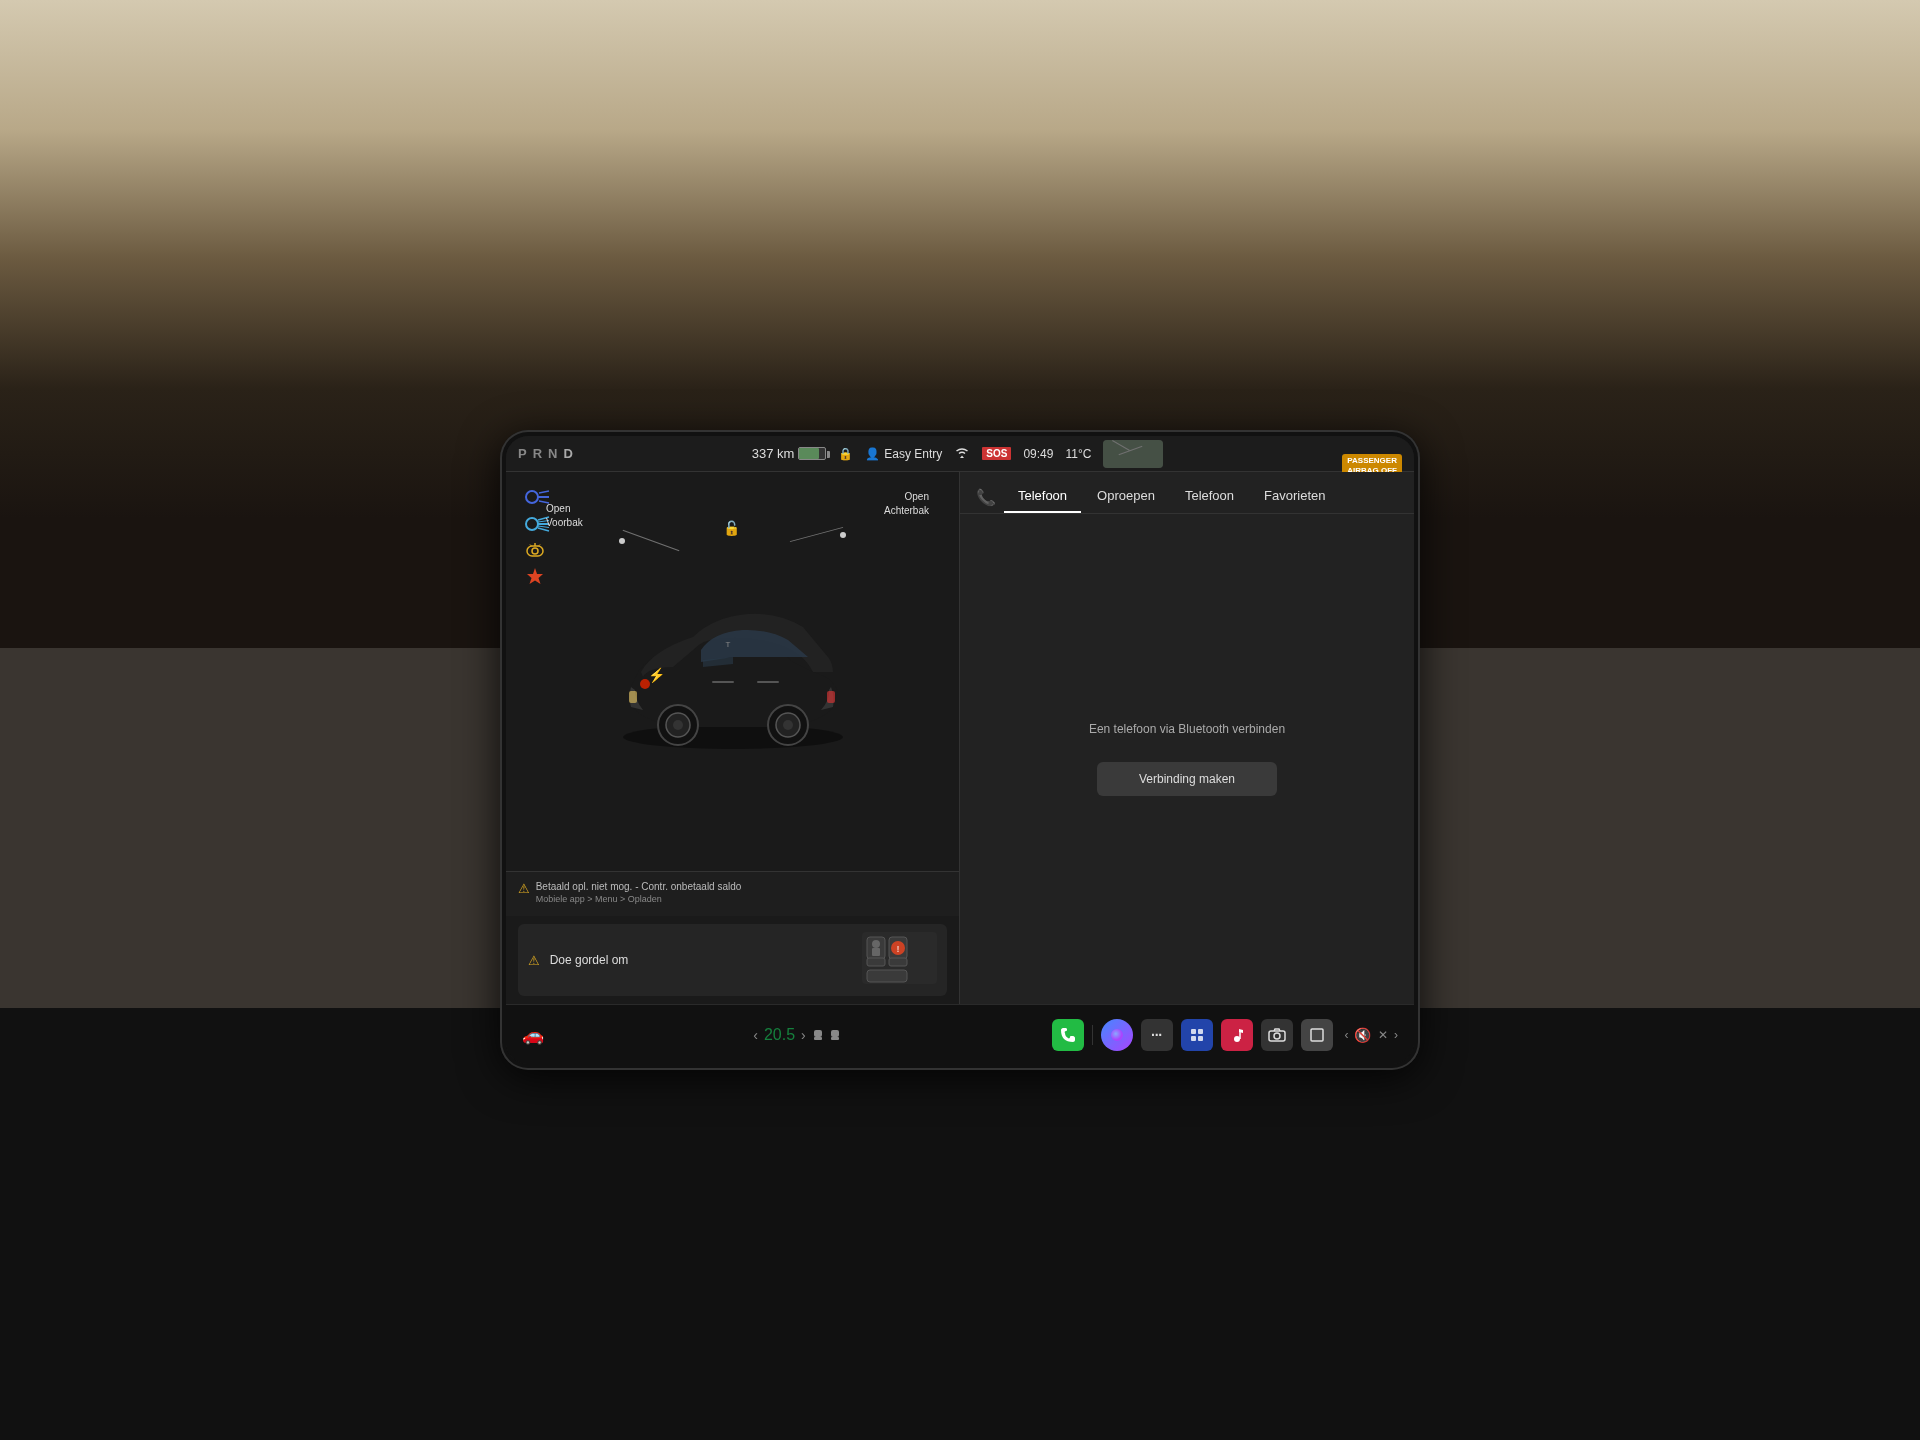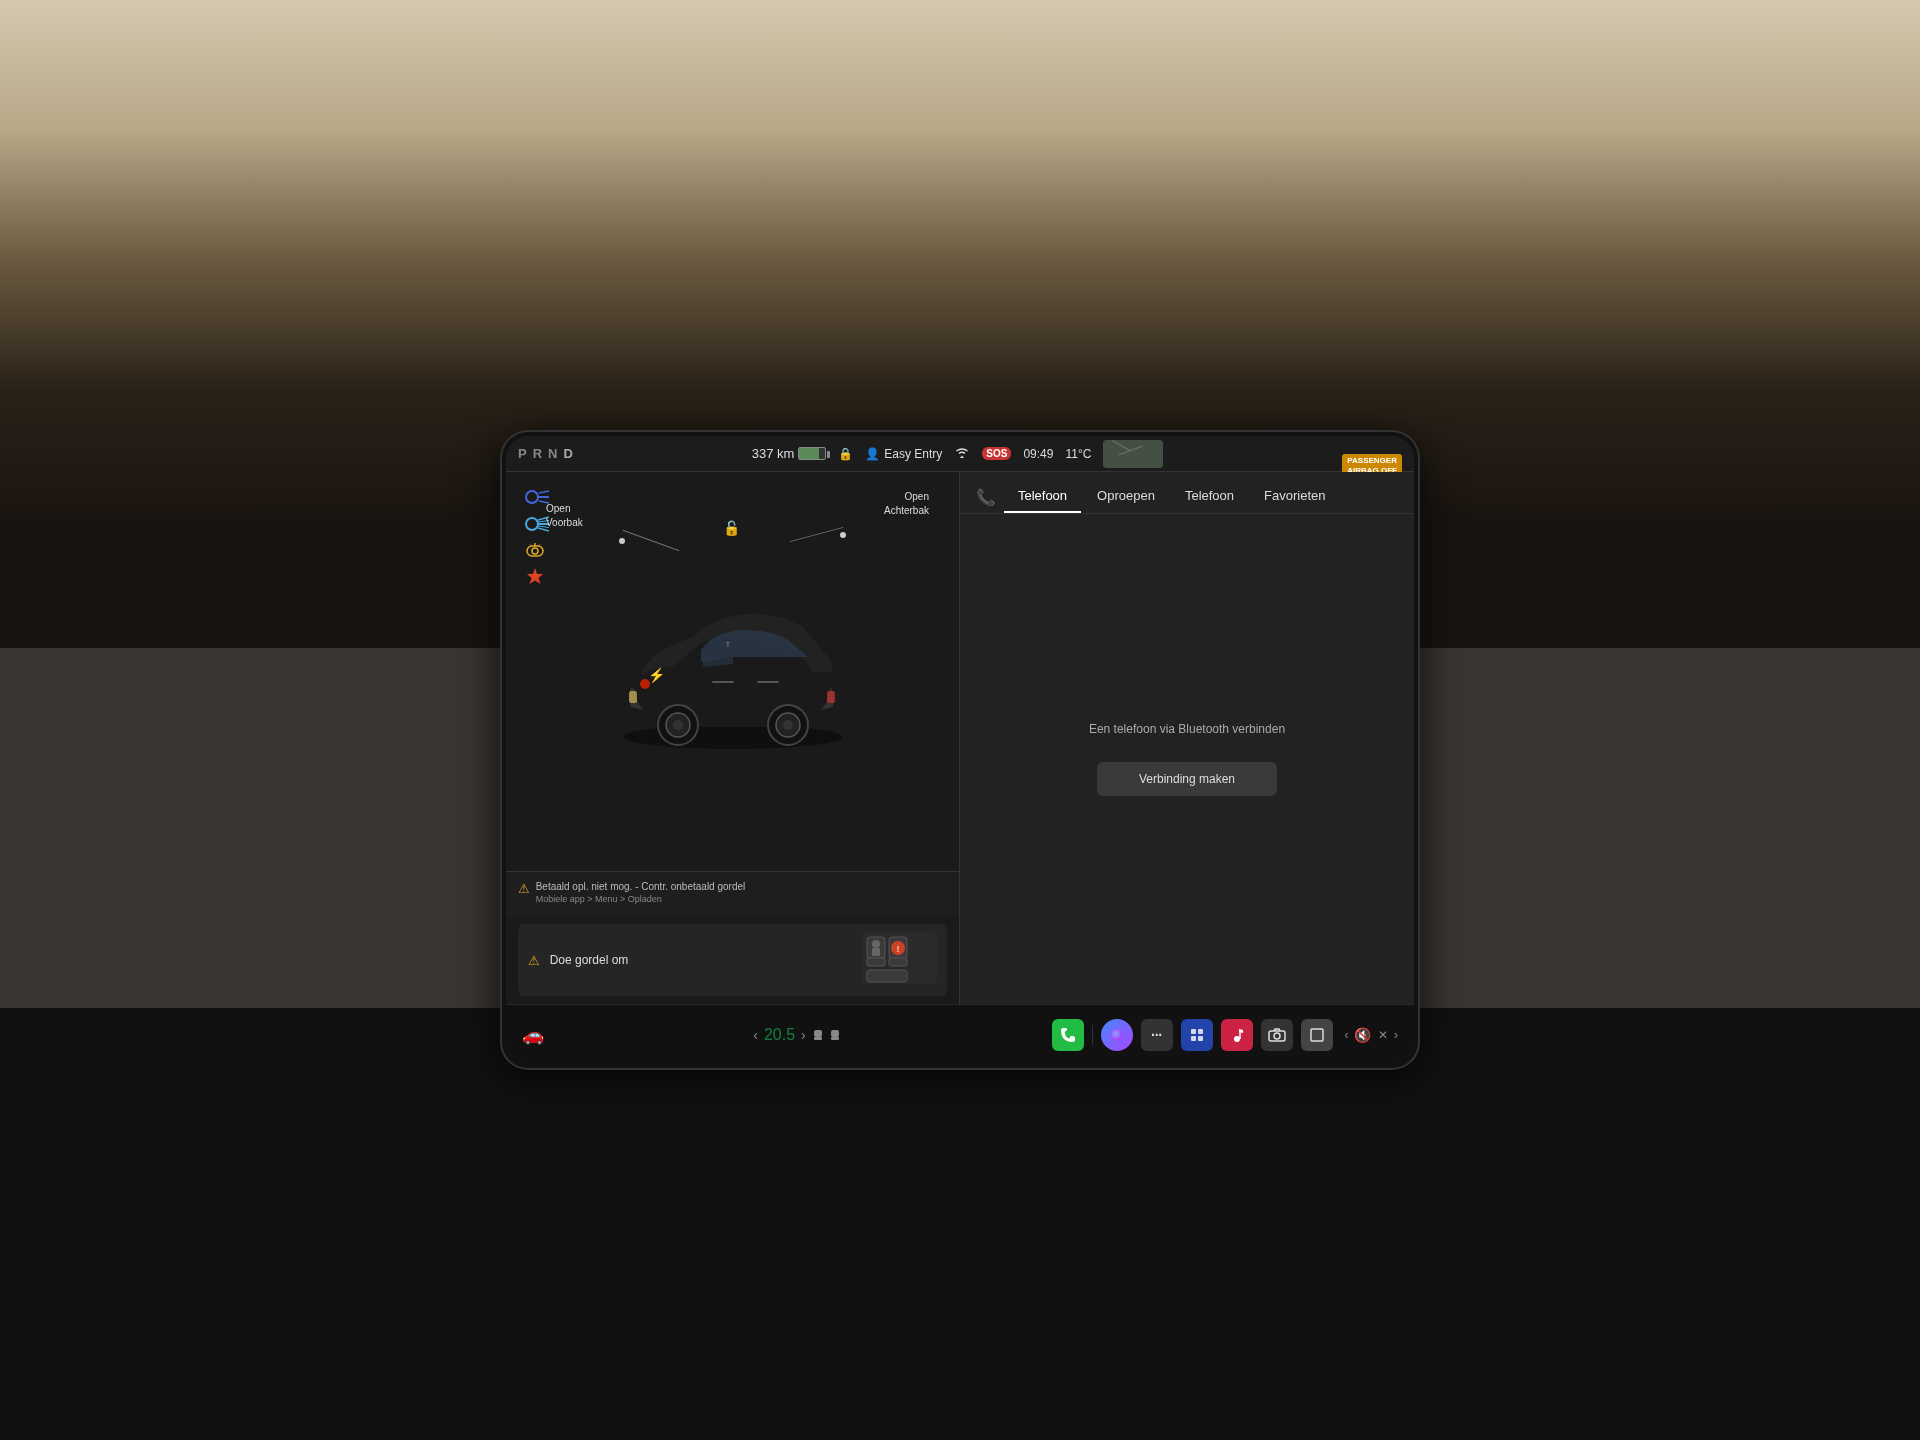--- a/index.html
+++ b/index.html
@@ -117,21 +117,21 @@
 
     .wifi-icon, .sos-badge, .time-display, .temp-display {
       color: #ddd;
       font-size: 12px;
     }
 
     .sos-badge {
       background: #cc3333;
       color: white;
       padding: 1px 4px;
-      border-radius: 6px;
+      border-radius: 1px;
       font-size: 10px;
       font-weight: bold;
     }
 
     .map-thumbnail {
       width: 60px;
       height: 28px;
       background: #3a3a3a;
       border-radius: 4px;
       overflow: hidden;
@@ -547,21 +547,21 @@
               <text x="55" y="88" fill="#dd4422" font-size="14" font-family="Arial">⚡</text>
 
               <text x="135" y="55" fill="#888" font-size="8" font-family="Arial" text-anchor="middle">T</text>
             </svg>
           </div>
 
           <div class="warning-section">
             <div class="warning-item">
               <span class="warning-icon">⚠</span>
               <div>
-                <div class="warning-text">Betaald opl. niet mog. - Contr. onbetaald gordel</div>
+                <div class="warning-text">Betaald opl. niet mog. - Contr. onbetaald saldo</div>
                 <div class="warning-subtext">Mobiele app &gt; Menu &gt; Opladen</div>
               </div>
             </div>
           </div>
 
           <div class="seatbelt-warning">
             <span class="warning-icon">⚠</span>
             <span class="seatbelt-text">Doe gordel om</span>
 
             <div style="margin-left: auto;">

